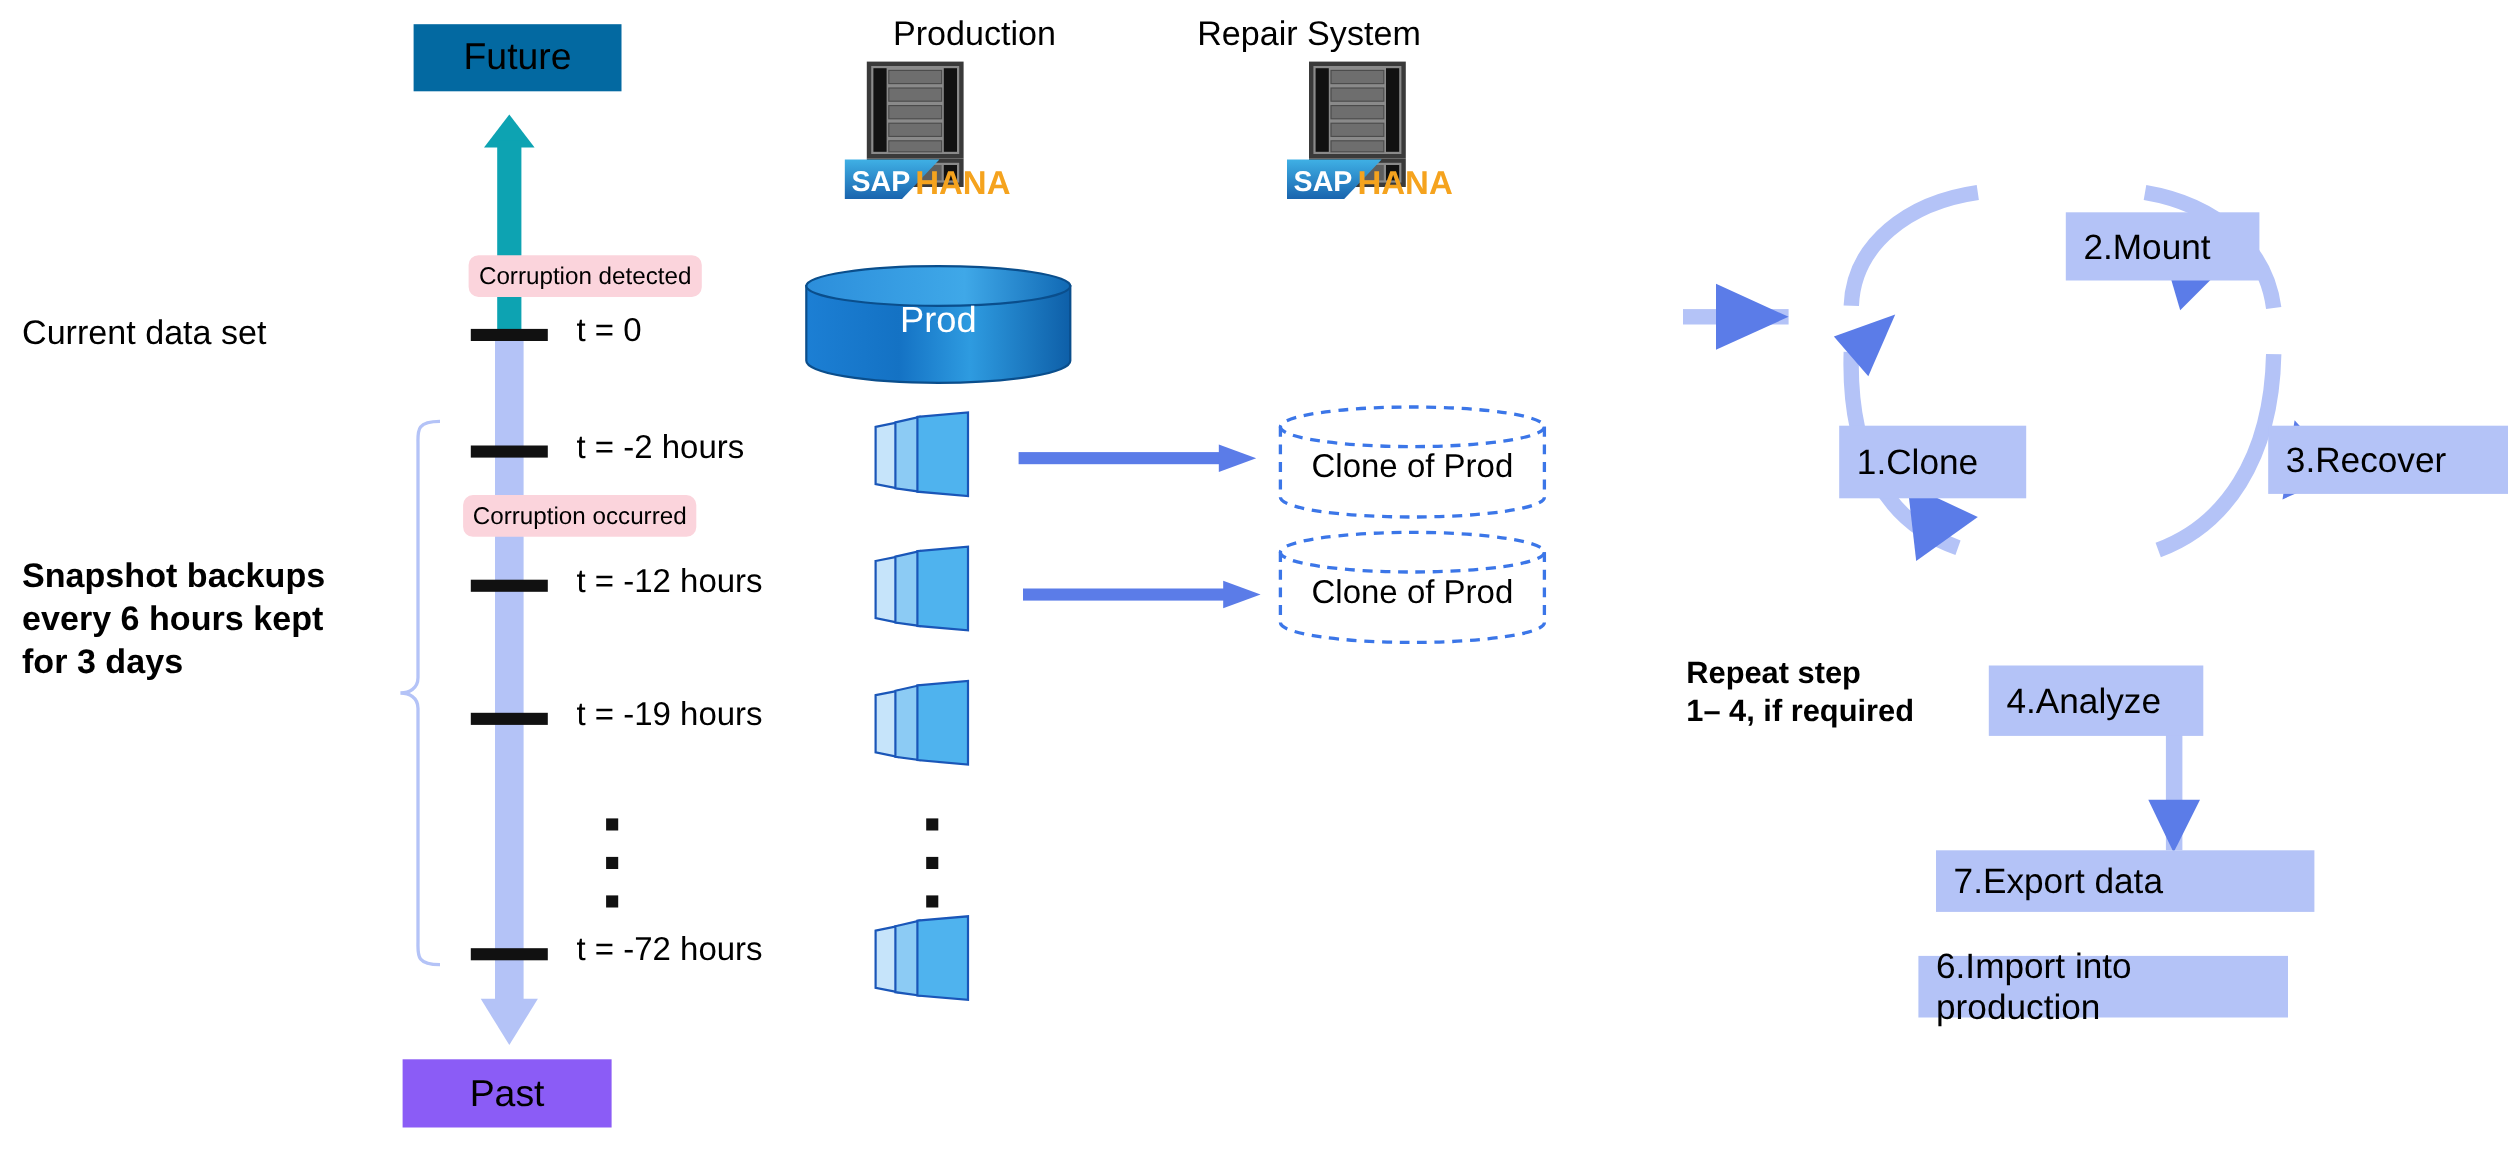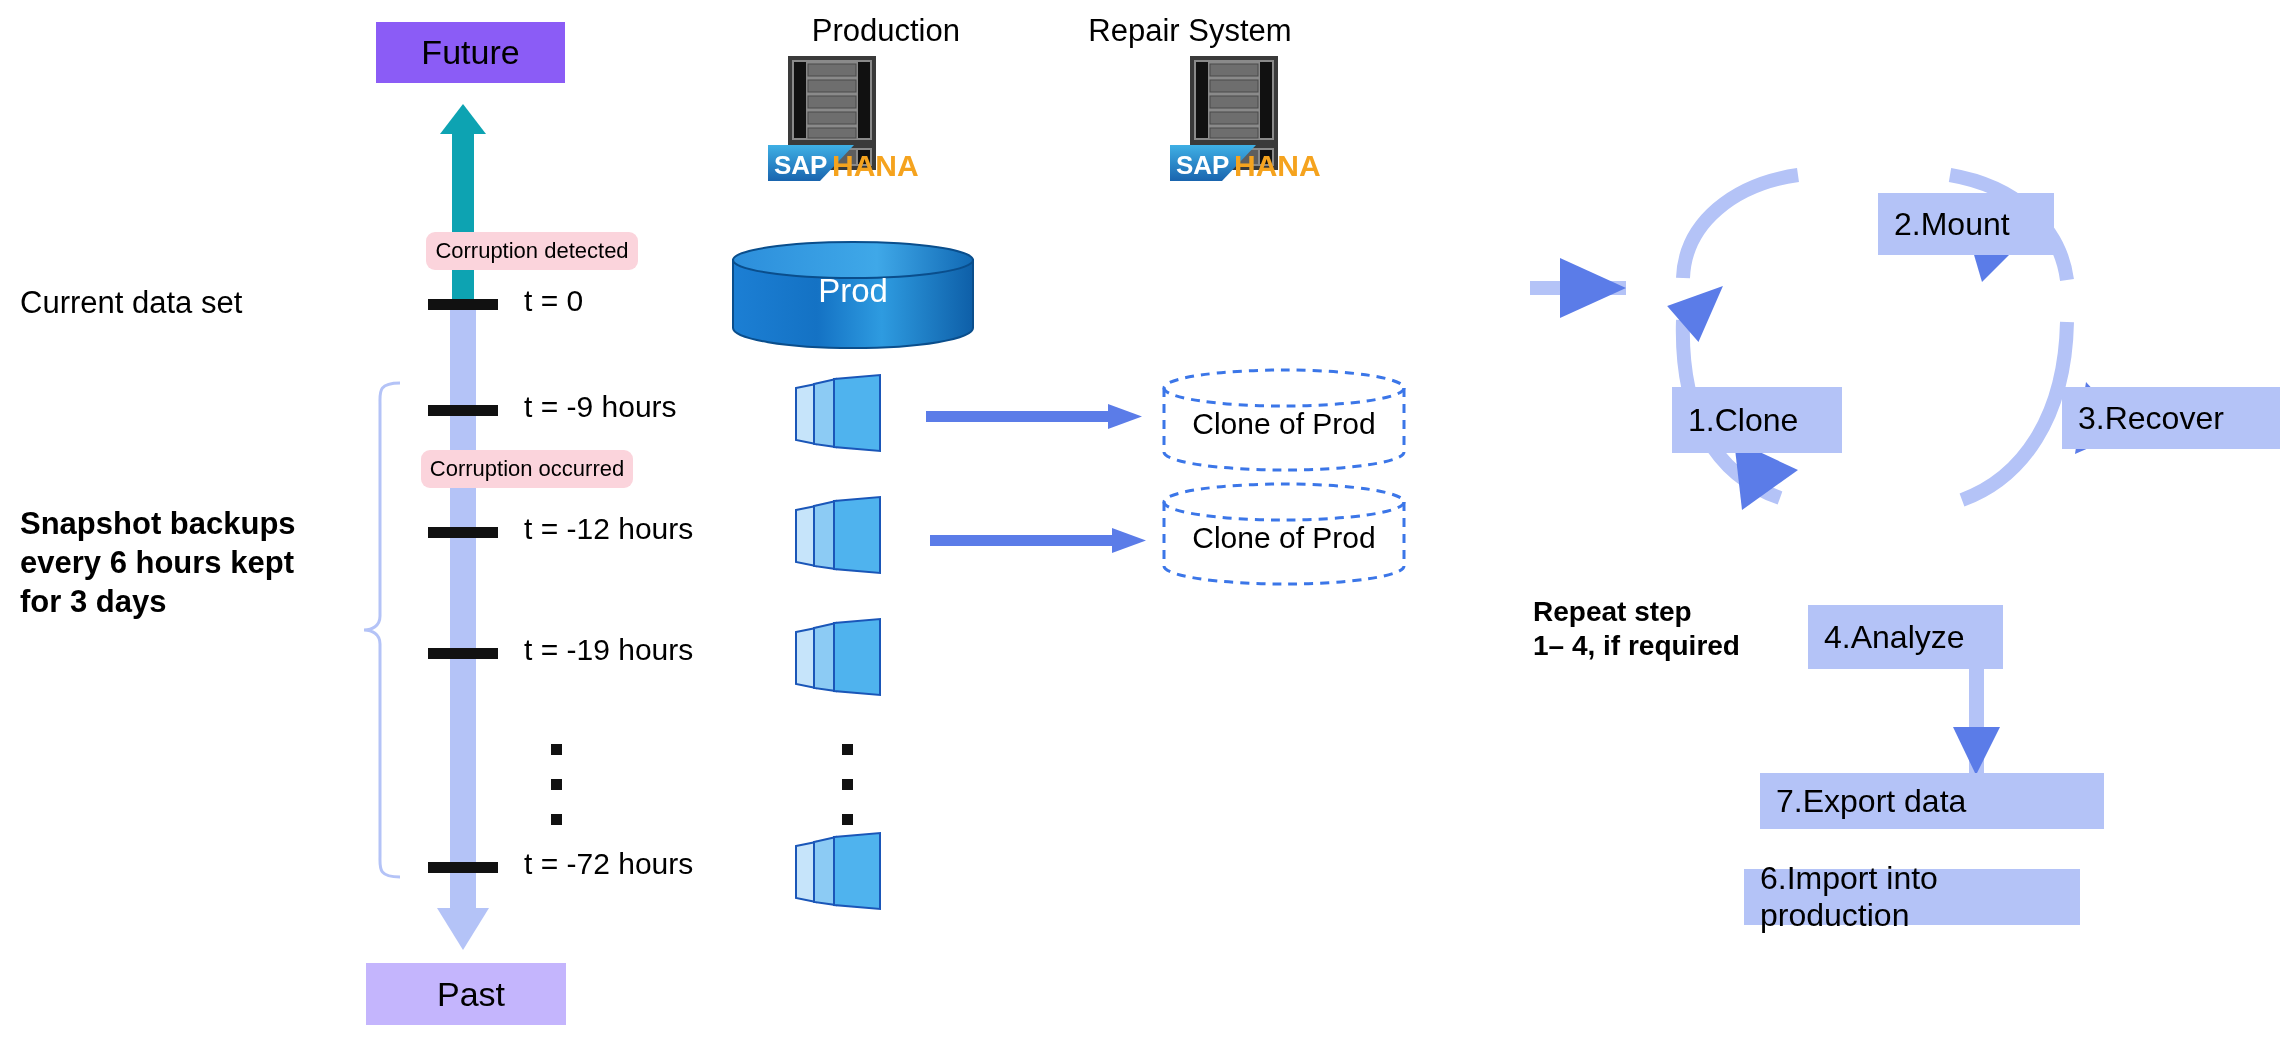--- a/index.html
+++ b/index.html
@@ -2,24 +2,24 @@
 <html><head>
 <meta charset="utf-8">
 <style>
   html,body{margin:0;padding:0;background:#ffffff;}
   body{width:2280px;height:1061px;position:relative;overflow:hidden;
        font-family:"Liberation Sans", sans-serif;color:#000;}
   .abs{position:absolute;}
   .lbl{white-space:pre;line-height:1.25;font-weight:bold;}
 
   
-  #future-box{left:376px;top:22px;width:189px;height:61px;background:#8b5cf6;
+  #future-box{left:376px;top:22px;width:189px;height:61px;background:#0369a1;
       display:flex;align-items:center;justify-content:center;font-size:34px;color:#000;}
-  #past-box{left:366px;top:963px;width:190px;height:62px;background:#c4b5fd;
-      display:flex;align-items:center;justify-content:center;font-size:34px;color:#000;padding-left:10px;}
+  #past-box{left:366px;top:963px;width:190px;height:62px;background:#8b5cf6;
+      display:flex;align-items:center;justify-content:center;font-size:34px;color:#000;}
 
   #tl-future-shaft{left:452px;top:128px;width:22px;height:175px;background:#0DA3B2;}
   #tl-future-head{left:440px;top:104px;width:0;height:0;
       border-left:23px solid transparent;border-right:23px solid transparent;
       border-bottom:30px solid #0DA3B2;}
   #tl-past-shaft{left:450px;top:300px;width:26px;height:613px;background:#B4C3F7;}
   #tl-past-head{left:437px;top:908px;width:0;height:0;
       border-left:26px solid transparent;border-right:26px solid transparent;
       border-top:42px solid #B4C3F7;}
 
@@ -57,21 +57,21 @@
 
 <div class="abs" id="past-box">Past</div>
 
 <div class="abs pink" style="left:426px;top:232px;width:212px;">Corruption detected</div>
 <div class="abs pink" style="left:421px;top:450px;width:212px;">Corruption occurred</div>
 
 <div class="abs tick" style="top:299px;"></div>
 <div class="abs tlabel" style="top:284px;">t = 0</div>
 
 <div class="abs tick" style="top:405px;"></div>
-<div class="abs tlabel" style="top:390px;">t = -9 hours</div>
+<div class="abs tlabel" style="top:390px;">t = -2 hours</div>
 
 <div class="abs tick" style="top:527px;"></div>
 <div class="abs tlabel" style="top:512px;">t = -12 hours</div>
 
 <div class="abs tick" style="top:648px;"></div>
 <div class="abs tlabel" style="top:633px;">t = -19 hours</div>
 
 <div class="abs tick" style="top:862px;"></div>
 <div class="abs tlabel" style="top:847px;">t = -72 hours</div>
 

